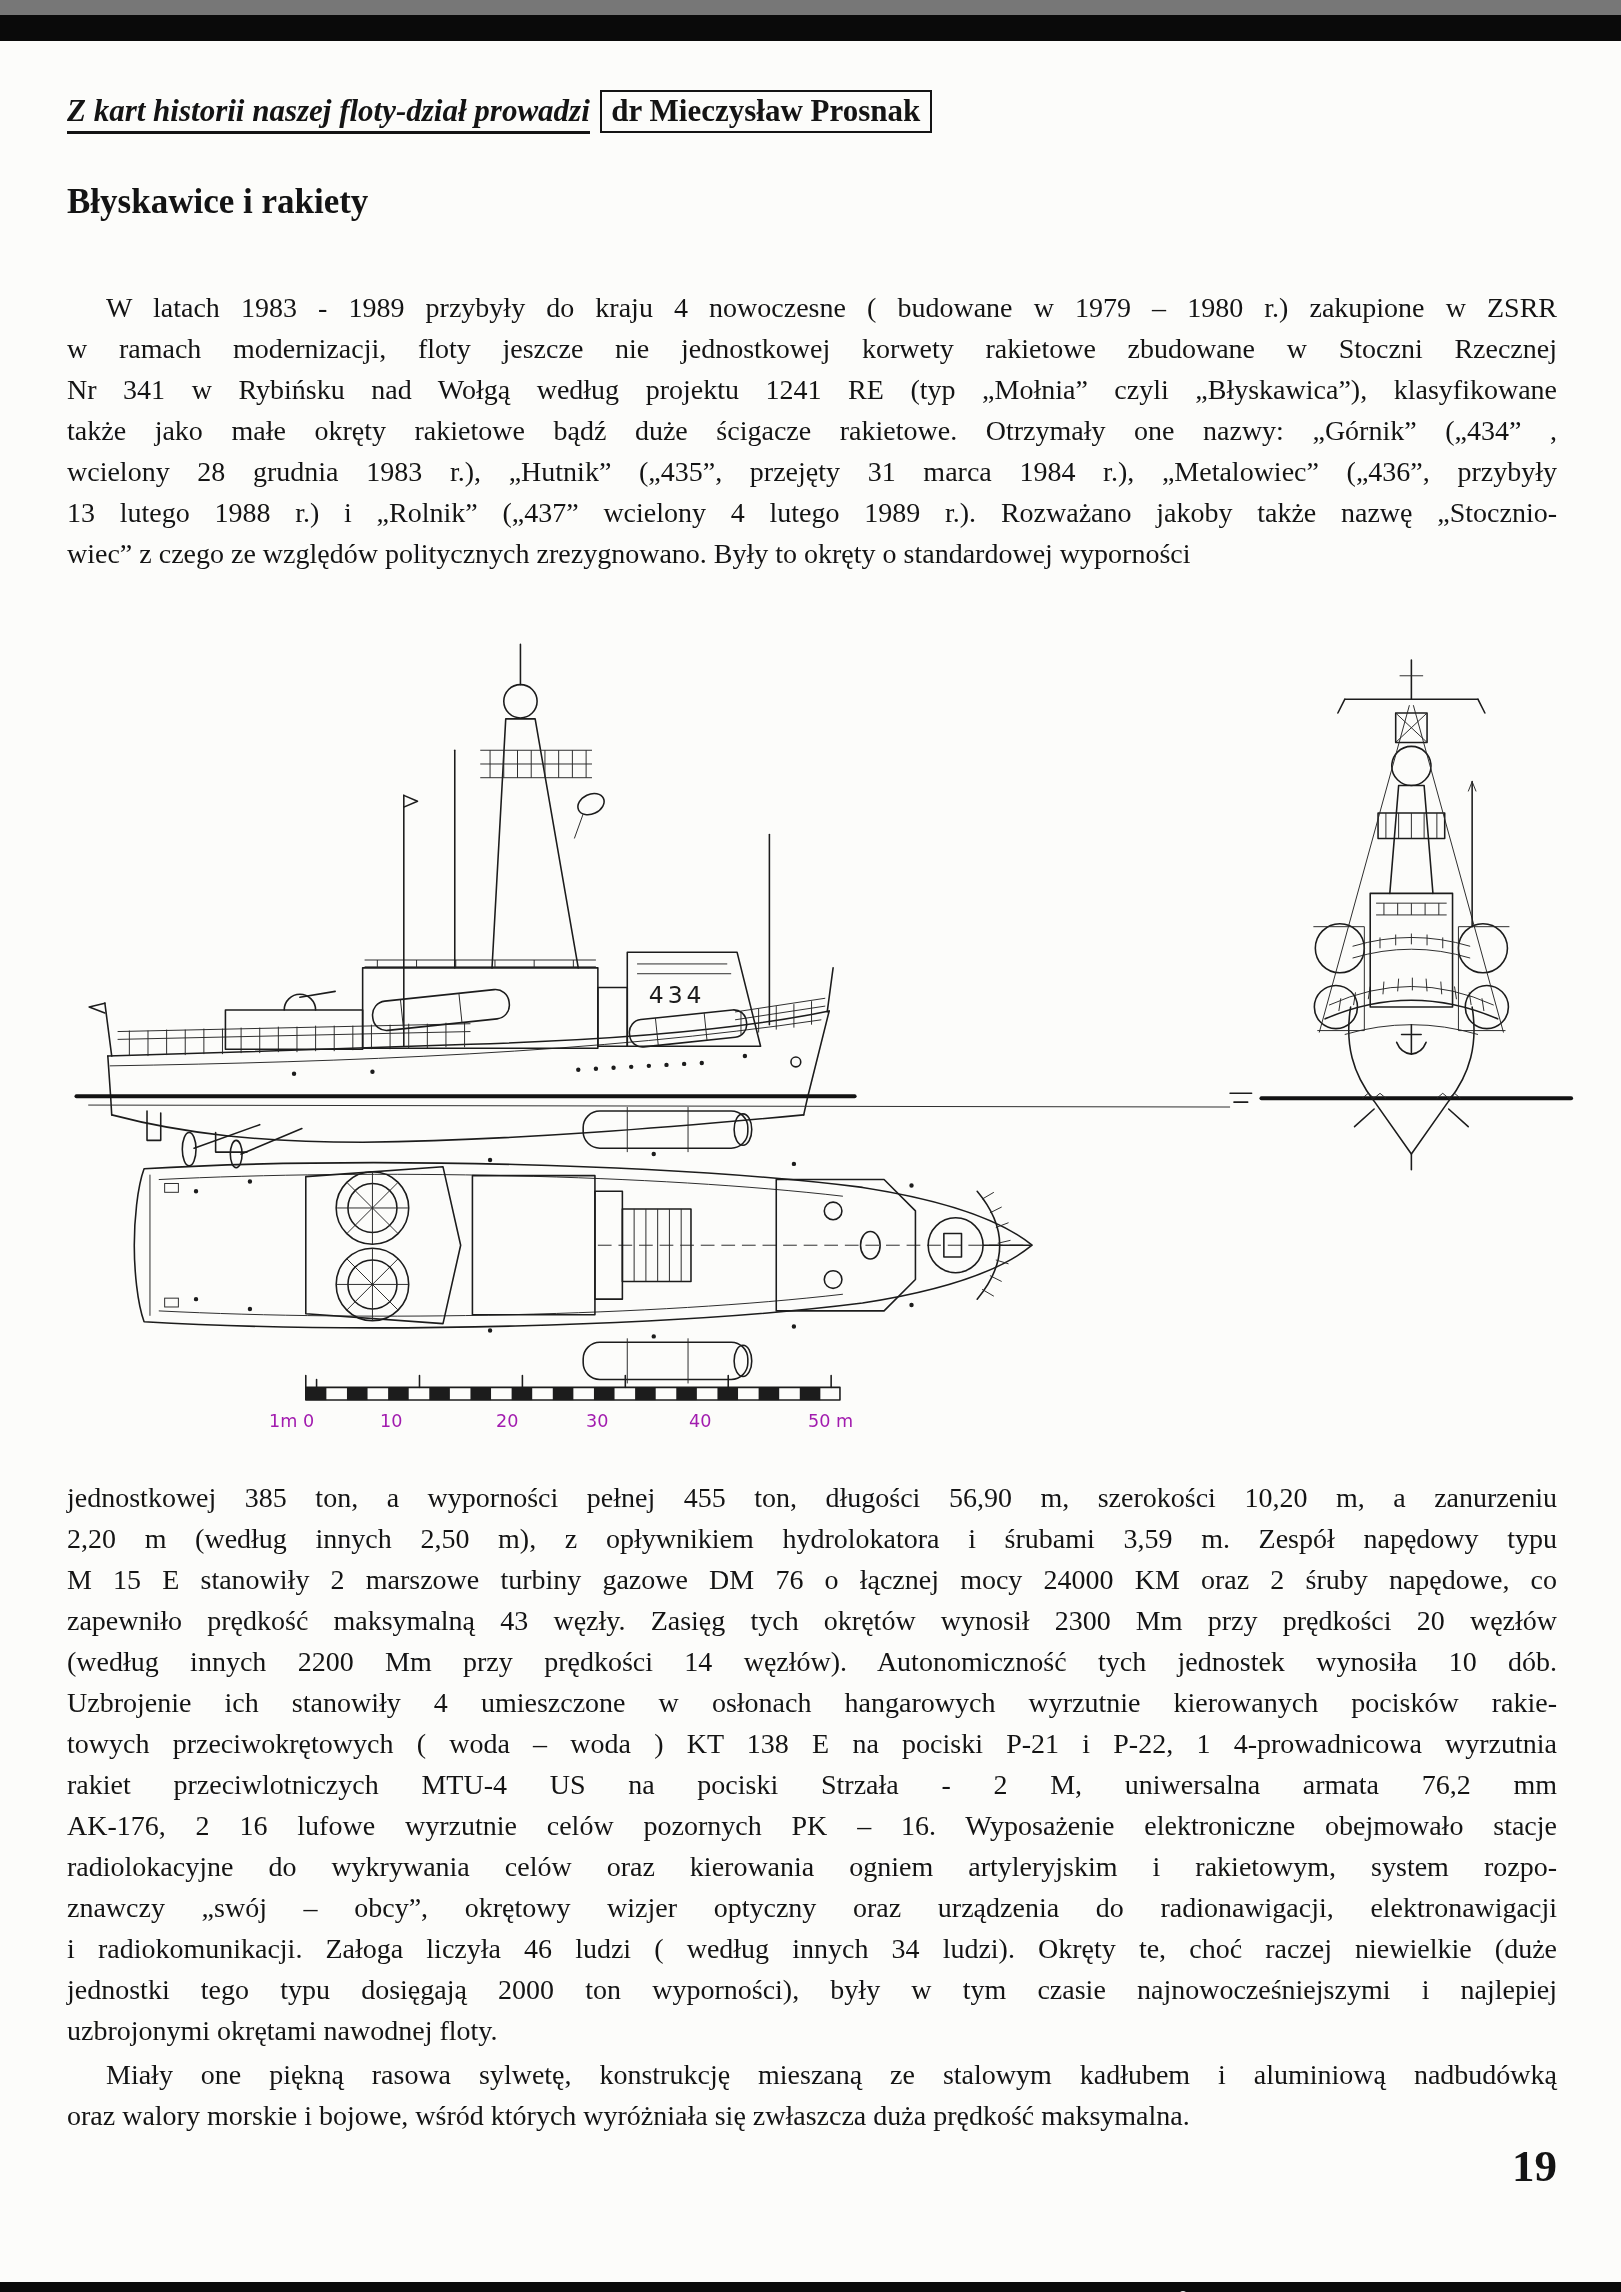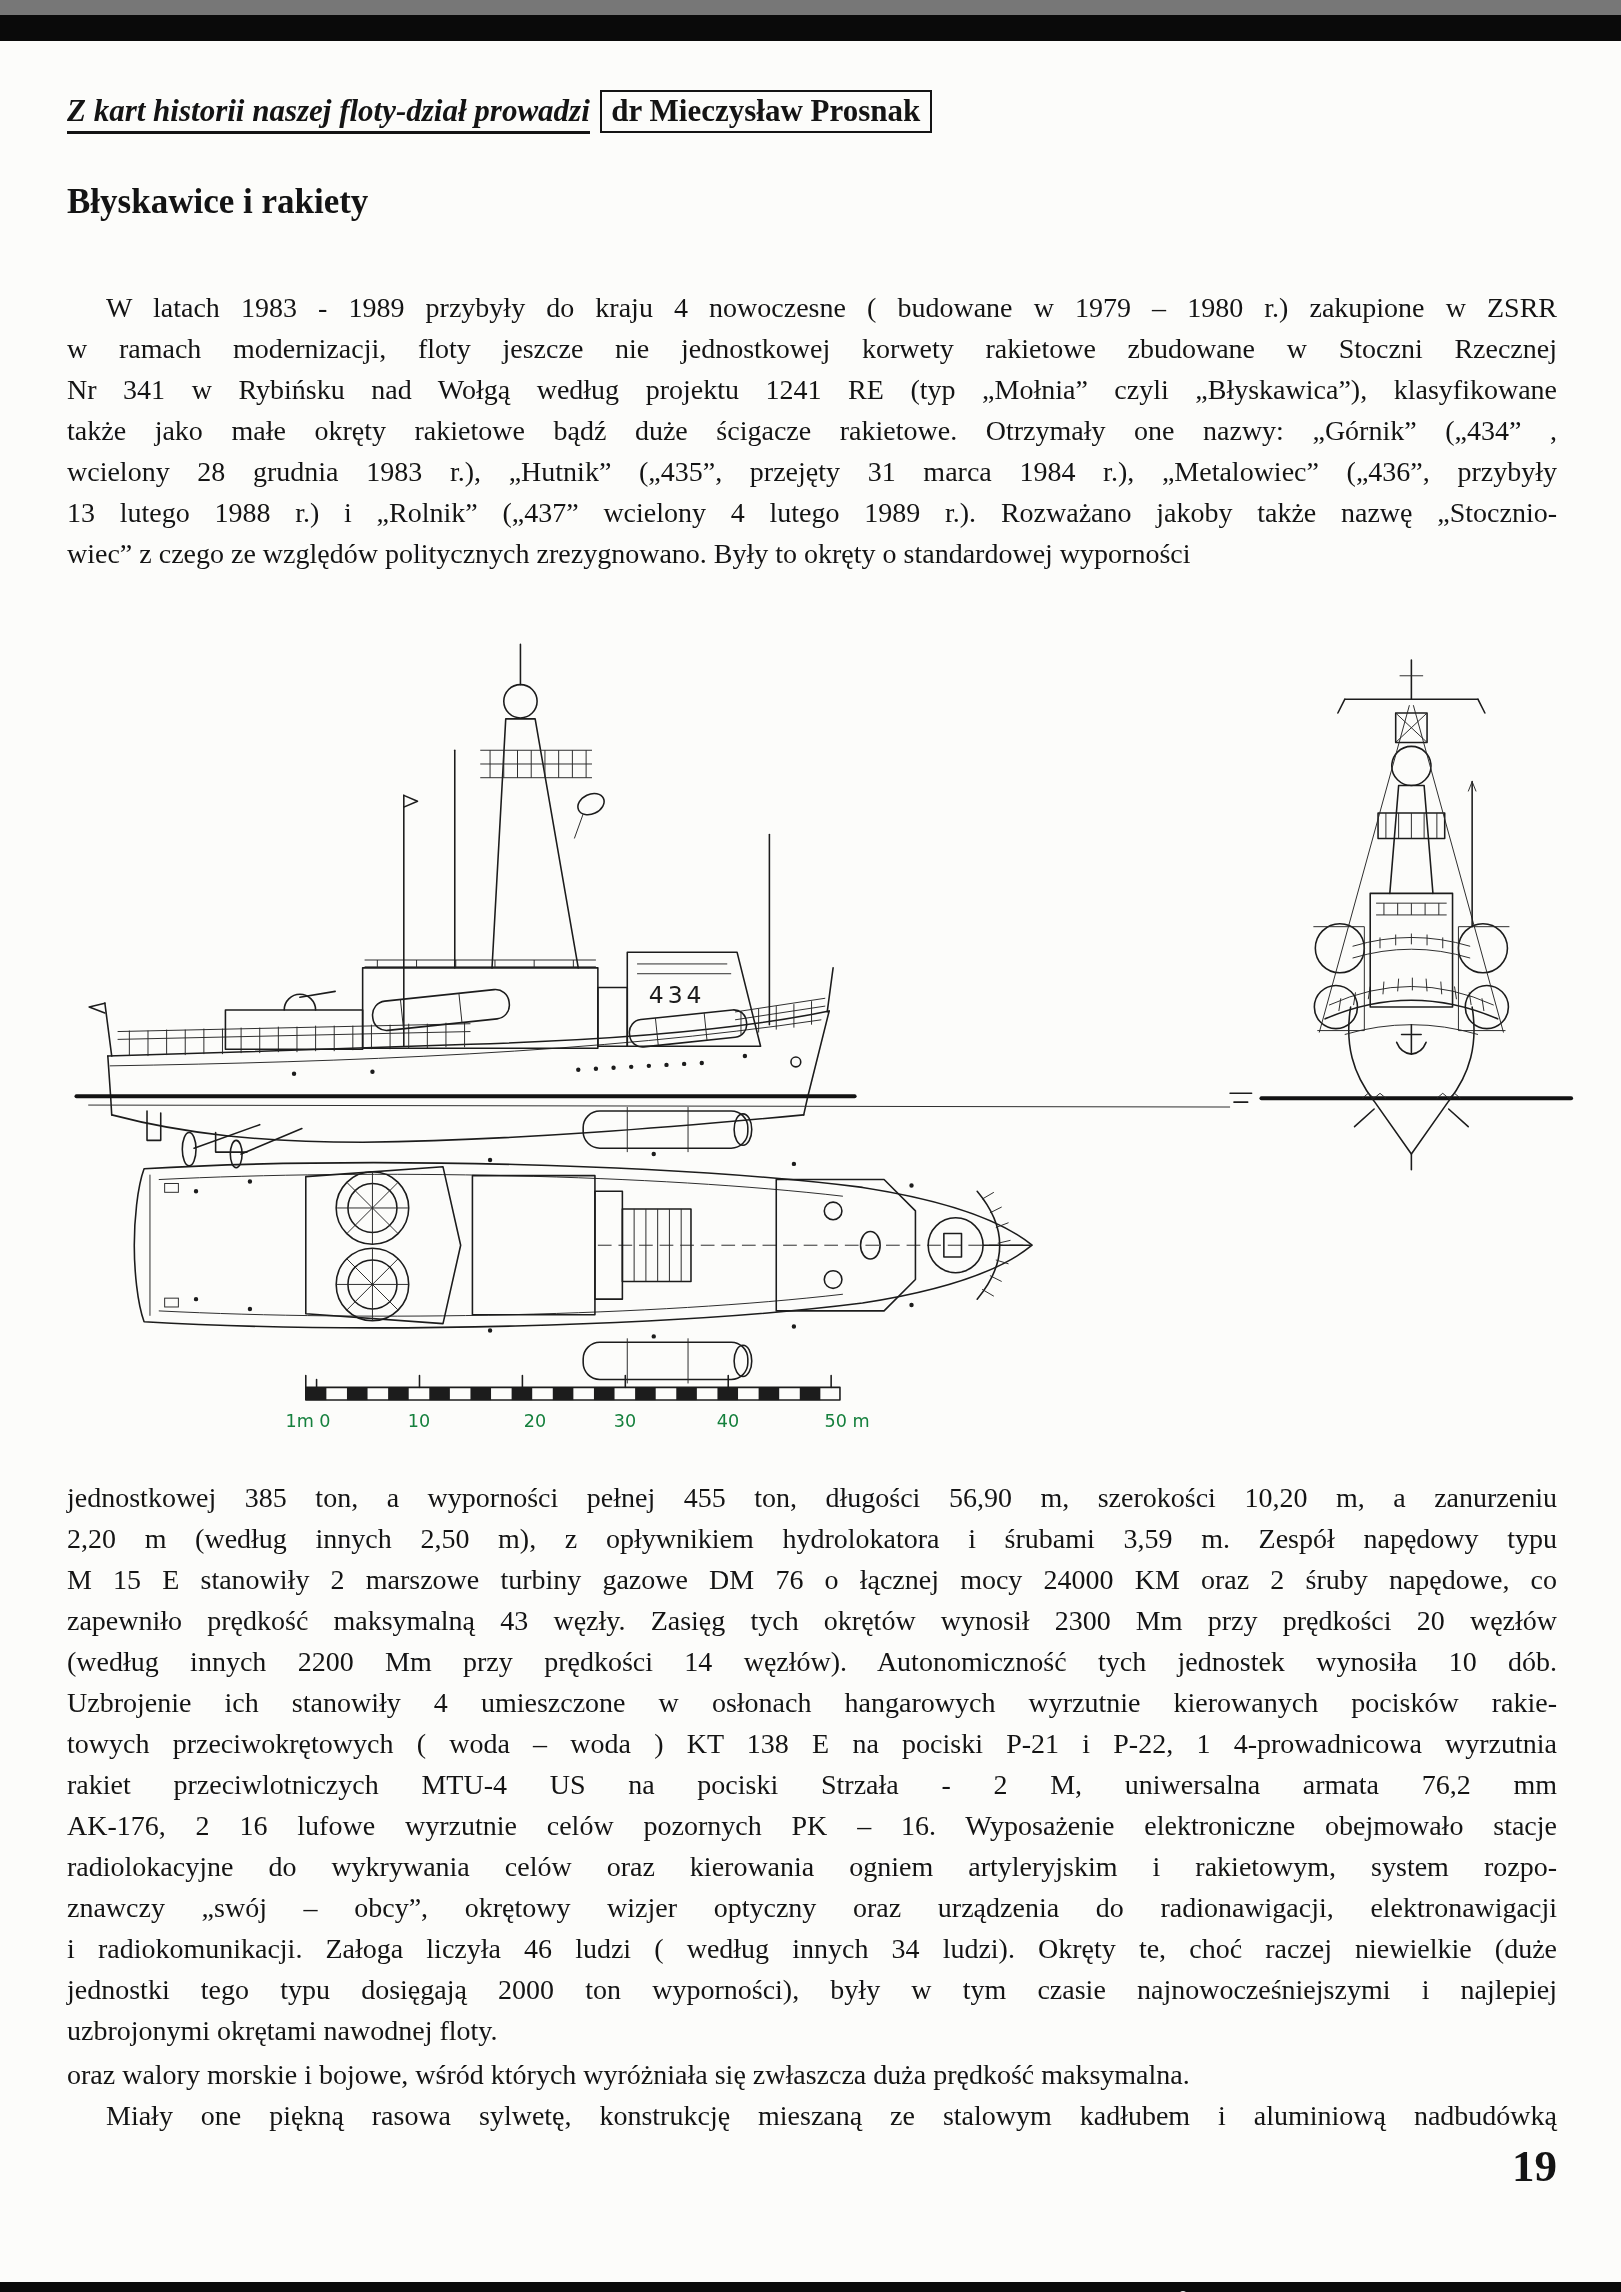--- a/index.html
+++ b/index.html
@@ -29,22 +29,22 @@
 
   .figure{position:absolute;left:49px;top:588px;width:1529px;height:863px;}
   .figure svg{position:absolute;left:0;top:0;}
   .figure svg .ln{fill:none;stroke:#1c1c1c;stroke-width:1.6;stroke-linecap:round;stroke-linejoin:round;}
   .figure svg .hv{fill:none;stroke:#131313;stroke-width:4;stroke-linecap:round;}
   .figure svg .thin{fill:none;stroke:#2a2a2a;stroke-width:1;}
   .figure svg .fillc{fill:#1c1c1c;stroke:none;}
   .figure svg .dots{fill:none;stroke:#1c1c1c;stroke-width:4.5;stroke-linecap:round;}
   .figure svg text{fill:#1c1c1c;stroke:none;font-family:"DejaVu Sans", sans-serif;font-size:24px;letter-spacing:4px;}
   .scale-label{
-    position:absolute;width:78px;margin-left:-39px;text-align:center;top:808px;
-    font-family:"DejaVu Sans", sans-serif;font-size:17.6px;color:#15803d;
+    position:absolute;width:78px;margin-left:-39px;text-align:left;top:808px;
+    font-family:"DejaVu Sans", sans-serif;font-size:17.6px;color:#a21caf;
   }
   .page-number{position:absolute;left:67px;top:2125px;width:1490px;text-align:right;font-size:45px;font-weight:bold;}
 </style>
 </head>
 <body>
 
 <div class="page">
 
   <div class="scan-bar top"></div>
 
@@ -262,22 +262,22 @@
       <div class="line">rakiet przeciwlotniczych MTU-4 US na pociski Strzała - 2 M, uniwersalna armata 76,2 mm</div>
       <div class="line">AK-176, 2 16 lufowe wyrzutnie celów pozornych PK – 16. Wyposażenie elektroniczne obejmowało stacje</div>
       <div class="line">radiolokacyjne do wykrywania celów oraz kierowania ogniem artyleryjskim i rakietowym, system rozpo-</div>
       <div class="line">znawczy „swój – obcy”, okrętowy wizjer optyczny oraz urządzenia do radionawigacji, elektronawigacji</div>
       <div class="line">i radiokomunikacji. Załoga liczyła 46 ludzi ( według innych 34 ludzi). Okręty te, choć raczej niewielkie (duże</div>
       <div class="line">jednostki tego typu dosięgają 2000 ton wyporności), były w tym czasie najnowocześniejszymi i najlepiej</div>
       <div class="line last">uzbrojonymi okrętami nawodnej floty.</div>
     </div>
 
   <div class="para" id="para-closing">
+      <div class="line indent">Miały one piękną rasowa sylwetę, konstrukcję mieszaną ze stalowym kadłubem i aluminiową nadbudówką</div>
       <div class="line last">oraz walory morskie i bojowe, wśród których wyróżniała się zwłaszcza duża prędkość maksymalna.</div>
-      <div class="line indent">Miały one piękną rasowa sylwetę, konstrukcję mieszaną ze stalowym kadłubem i aluminiową nadbudówką</div>
     </div>
 
   <div class="page-number">19</div>
 
   <div class="scan-bar bottom">
     <span class="speck" style="left:294px;top:11.8px;width:4.9px;height:4.9px;"></span>
     <span class="speck" style="left:688px;top:15.7px;width:3.9px;height:3.9px;"></span>
     <span class="speck" style="left:1180px;top:8.8px;width:5.9px;height:4.9px;"></span>
   </div>
 

